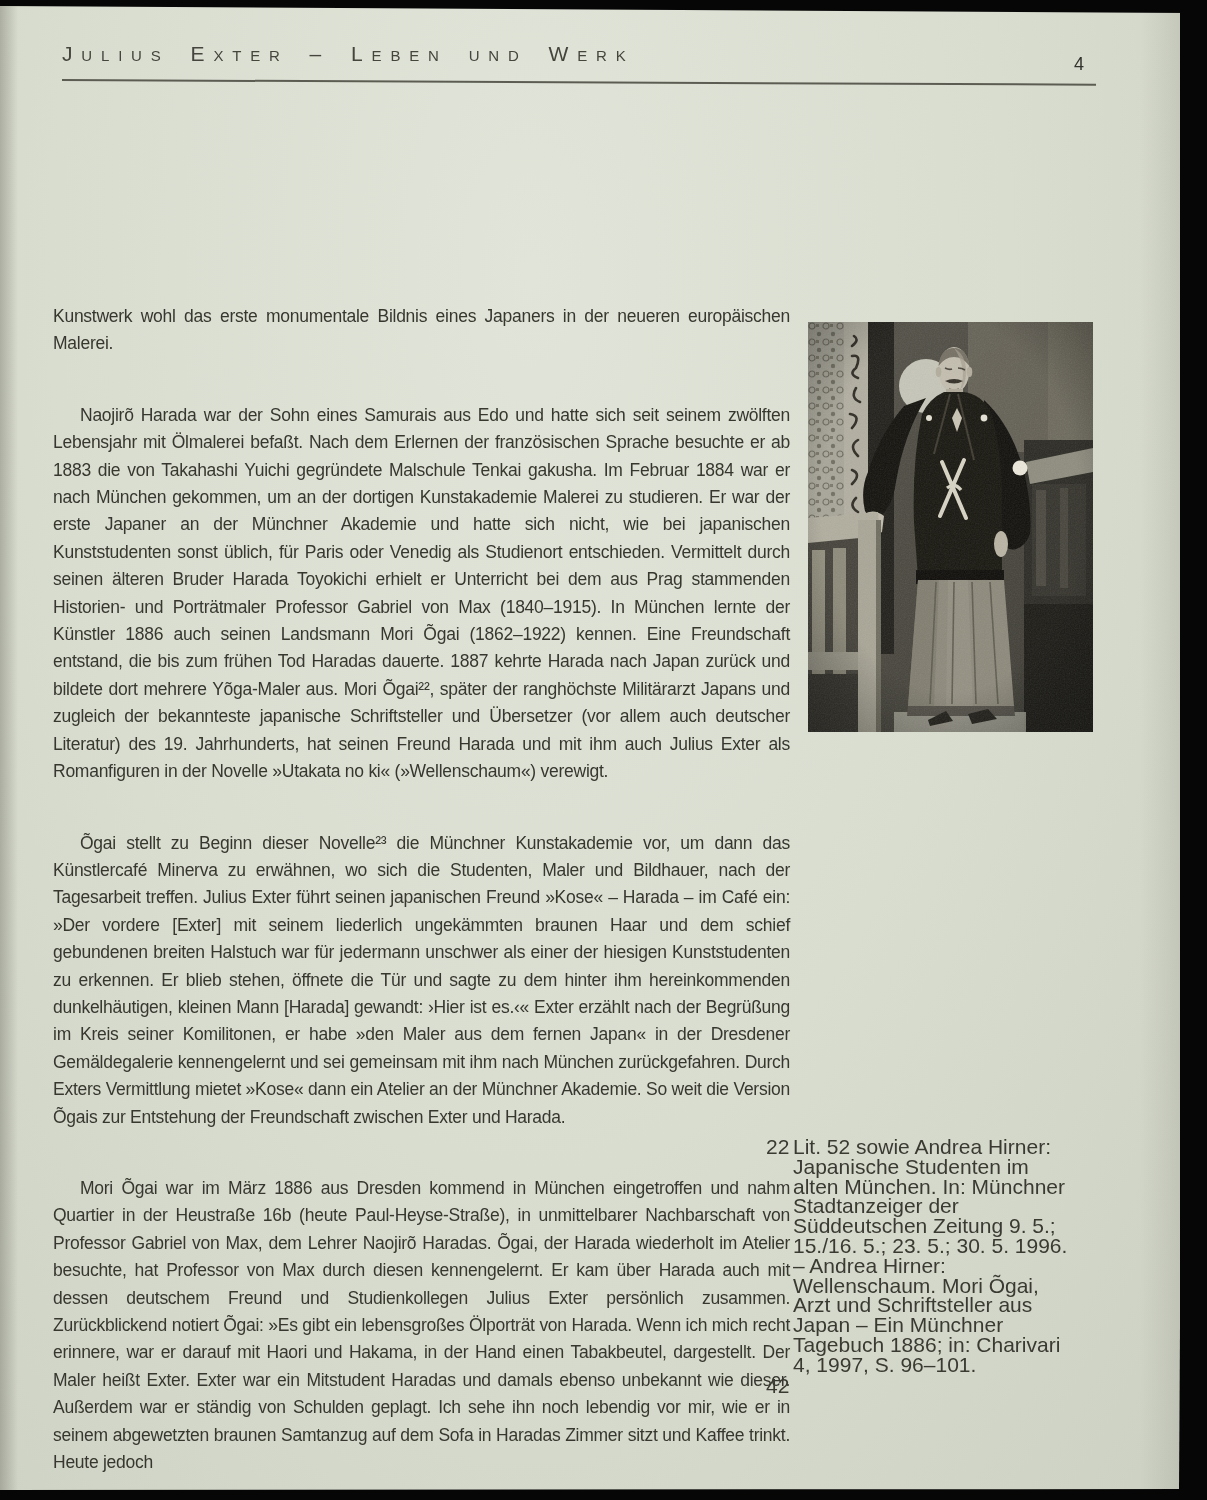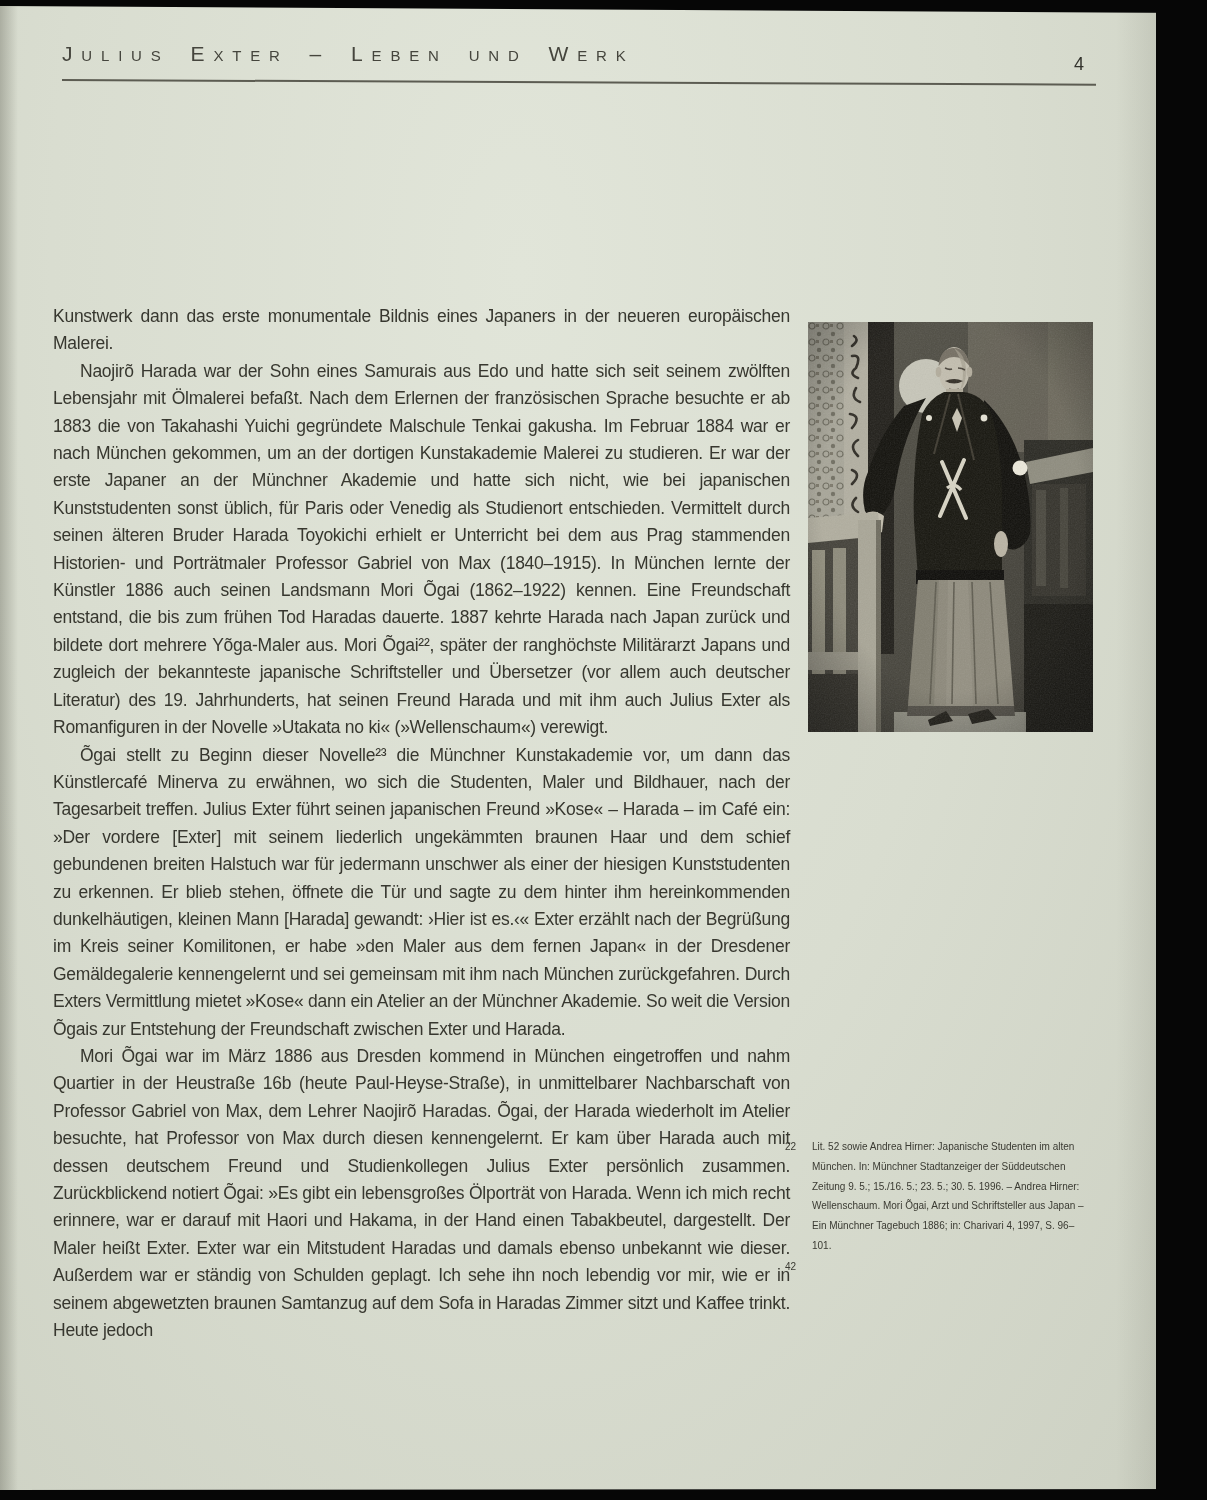--- a/index.html
+++ b/index.html
@@ -8,20 +8,21 @@
     background:#060606;
     font-family:"Liberation Sans", sans-serif;
   }
   .page{
     position:absolute;left:0;top:0;width:1156px;height:1500px;
     clip-path:polygon(0 6px,1188px 13px,1179px 1489px,0 1490px);
     background:
       linear-gradient(to right, rgba(70,70,58,.30) 0px, rgba(70,70,58,0) 18px),
       linear-gradient(to left, rgba(60,60,48,.10) 0px, rgba(60,60,48,0) 40px),
       radial-gradient(ellipse at 45% 18%, #e1e5d9 0%, #d9ddd0 52%, #cdd1c3 100%);
+    padding-left: 24px;
   }
   .running-title{
     position:absolute;left:62px;top:42px;
     font-variant:small-caps;
     font-size:21px;letter-spacing:.42em;word-spacing:.30em;
     color:#45453d;white-space:nowrap;
   }
   .page-number{
     position:absolute;left:1074px;top:54px;
     font-size:18px;color:#33332d;letter-spacing:.04em;
@@ -29,45 +30,45 @@
   .header-rule{
     position:absolute;left:62px;top:79px;width:1034px;height:1.6px;
     background:#5c5c52;transform:rotate(.26deg);transform-origin:left center;
   }
   .text-column{
     position:absolute;left:53px;top:303px;width:737px;
     font-size:17.5px;line-height:27.4px;letter-spacing:-0.015em;
     color:#37372f;text-align:justify;
   }
   .text-column p{margin:0;}
-  .text-column p.indent{text-indent:27px;}
+  .text-column p.indent{text-indent:27px;margin-top:44px;}
   .figure{position:absolute;left:808px;top:322px;width:285px;height:410px;}
   .figure svg{display:block;width:285px;height:410px;}
   .fig-caption{
     position:absolute;left:806px;top:744px;width:294px;
     font-size:17px;line-height:22.6px;color:#31312b;letter-spacing:.01em;
   }
   .footnotes{
-    position:absolute;left:785px;top:1137px;width:303px;
-    font-size:10px;line-height:19.8px;color:#3a3a32;
+    position:absolute;left:766px;top:1137px;width:303px;
+    font-size:21px;line-height:19.8px;color:#3a3a32;
   }
   .footnote{position:relative;padding-left:27px;margin:0 0 1px 0;}
   .fn-num{position:absolute;left:0;top:0;}
 </style>
 </head>
 <body>
 
 <div class="page">
 
   <div class="running-title">Julius Exter – Leben und Werk</div>
   <div class="page-number">4</div>
   <div class="header-rule"></div>
 
   <div class="text-column">
-    <p class="noindent">Kunstwerk dann das erste monumentale Bildnis eines Japaners in der neueren europäischen Malerei.</p>
+    <p class="noindent">Kunstwerk wohl das erste monumentale Bildnis eines Japaners in der neueren europäischen Malerei.</p>
     <p class="indent">Naojirõ Harada war der Sohn eines Samurais aus Edo und hatte sich seit seinem zwölften Lebensjahr mit Ölmalerei befaßt. Nach dem Erlernen der französischen Sprache besuchte er ab 1883 die von Takahashi Yuichi gegründete Malschule Tenkai gakusha. Im Februar 1884 war er nach München gekommen, um an der dortigen Kunstakademie Malerei zu studieren. Er war der erste Japaner an der Münchner Akademie und hatte sich nicht, wie bei japanischen Kunststudenten sonst üblich, für Paris oder Venedig als Studienort entschieden. Vermittelt durch seinen älteren Bruder Harada Toyokichi erhielt er Unterricht bei dem aus Prag stammenden Historien- und Porträtmaler Professor Gabriel von Max (1840–1915). In München lernte der Künstler 1886 auch seinen Landsmann Mori Õgai (1862–1922) kennen. Eine Freundschaft entstand, die bis zum frühen Tod Haradas dauerte. 1887 kehrte Harada nach Japan zurück und bildete dort mehrere Yõga-Maler aus. Mori Õgai²², später der ranghöchste Militärarzt Japans und zugleich der bekannteste japanische Schriftsteller und Übersetzer (vor allem auch deutscher Literatur) des 19. Jahrhunderts, hat seinen Freund Harada und mit ihm auch Julius Exter als Romanfiguren in der Novelle »Utakata no ki« (»Wellenschaum«) verewigt.</p>
     <p class="indent">Õgai stellt zu Beginn dieser Novelle²³ die Münchner Kunstakademie vor, um dann das Künstlercafé Minerva zu erwähnen, wo sich die Studenten, Maler und Bildhauer, nach der Tagesarbeit treffen. Julius Exter führt seinen japanischen Freund »Kose« – Harada – im Café ein: »Der vordere [Exter] mit seinem liederlich ungekämmten braunen Haar und dem schief gebundenen breiten Halstuch war für jedermann unschwer als einer der hiesigen Kunststudenten zu erkennen. Er blieb stehen, öffnete die Tür und sagte zu dem hinter ihm hereinkommenden dunkelhäutigen, kleinen Mann [Harada] gewandt: ›Hier ist es.‹« Exter erzählt nach der Begrüßung im Kreis seiner Komilitonen, er habe »den Maler aus dem fernen Japan« in der Dresdener Gemäldegalerie kennengelernt und sei gemeinsam mit ihm nach München zurückgefahren. Durch Exters Vermittlung mietet »Kose« dann ein Atelier an der Münchner Akademie. So weit die Version Õgais zur Entstehung der Freundschaft zwischen Exter und Harada.</p>
     <p class="indent">Mori Õgai war im März 1886 aus Dresden kommend in München eingetroffen und nahm Quartier in der Heustraße 16b (heute Paul-Heyse-Straße), in unmittelbarer Nachbarschaft von Professor Gabriel von Max, dem Lehrer Naojirõ Haradas. Õgai, der Harada wiederholt im Atelier besuchte, hat Professor von Max durch diesen kennengelernt. Er kam über Harada auch mit dessen deutschem Freund und Studienkollegen Julius Exter persönlich zusammen. Zurückblickend notiert Õgai: »Es gibt ein lebensgroßes Ölporträt von Harada. Wenn ich mich recht erinnere, war er darauf mit Haori und Hakama, in der Hand einen Tabakbeutel, dargestellt. Der Maler heißt Exter. Exter war ein Mitstudent Haradas und damals ebenso unbekannt wie dieser. Außerdem war er ständig von Schulden geplagt. Ich sehe ihn noch lebendig vor mir, wie er in seinem abgewetzten braunen Samtanzug auf dem Sofa in Haradas Zimmer sitzt und Kaffee trinkt. Heute jedoch</p>
   </div>
 
   <div class="figure">
     <svg viewBox="0 0 285 410" xmlns="http://www.w3.org/2000/svg">
       <defs>
         <linearGradient id="wall" x1="0" y1="0" x2="1" y2="1">
           <stop offset="0" stop-color="#56544a"></stop>

